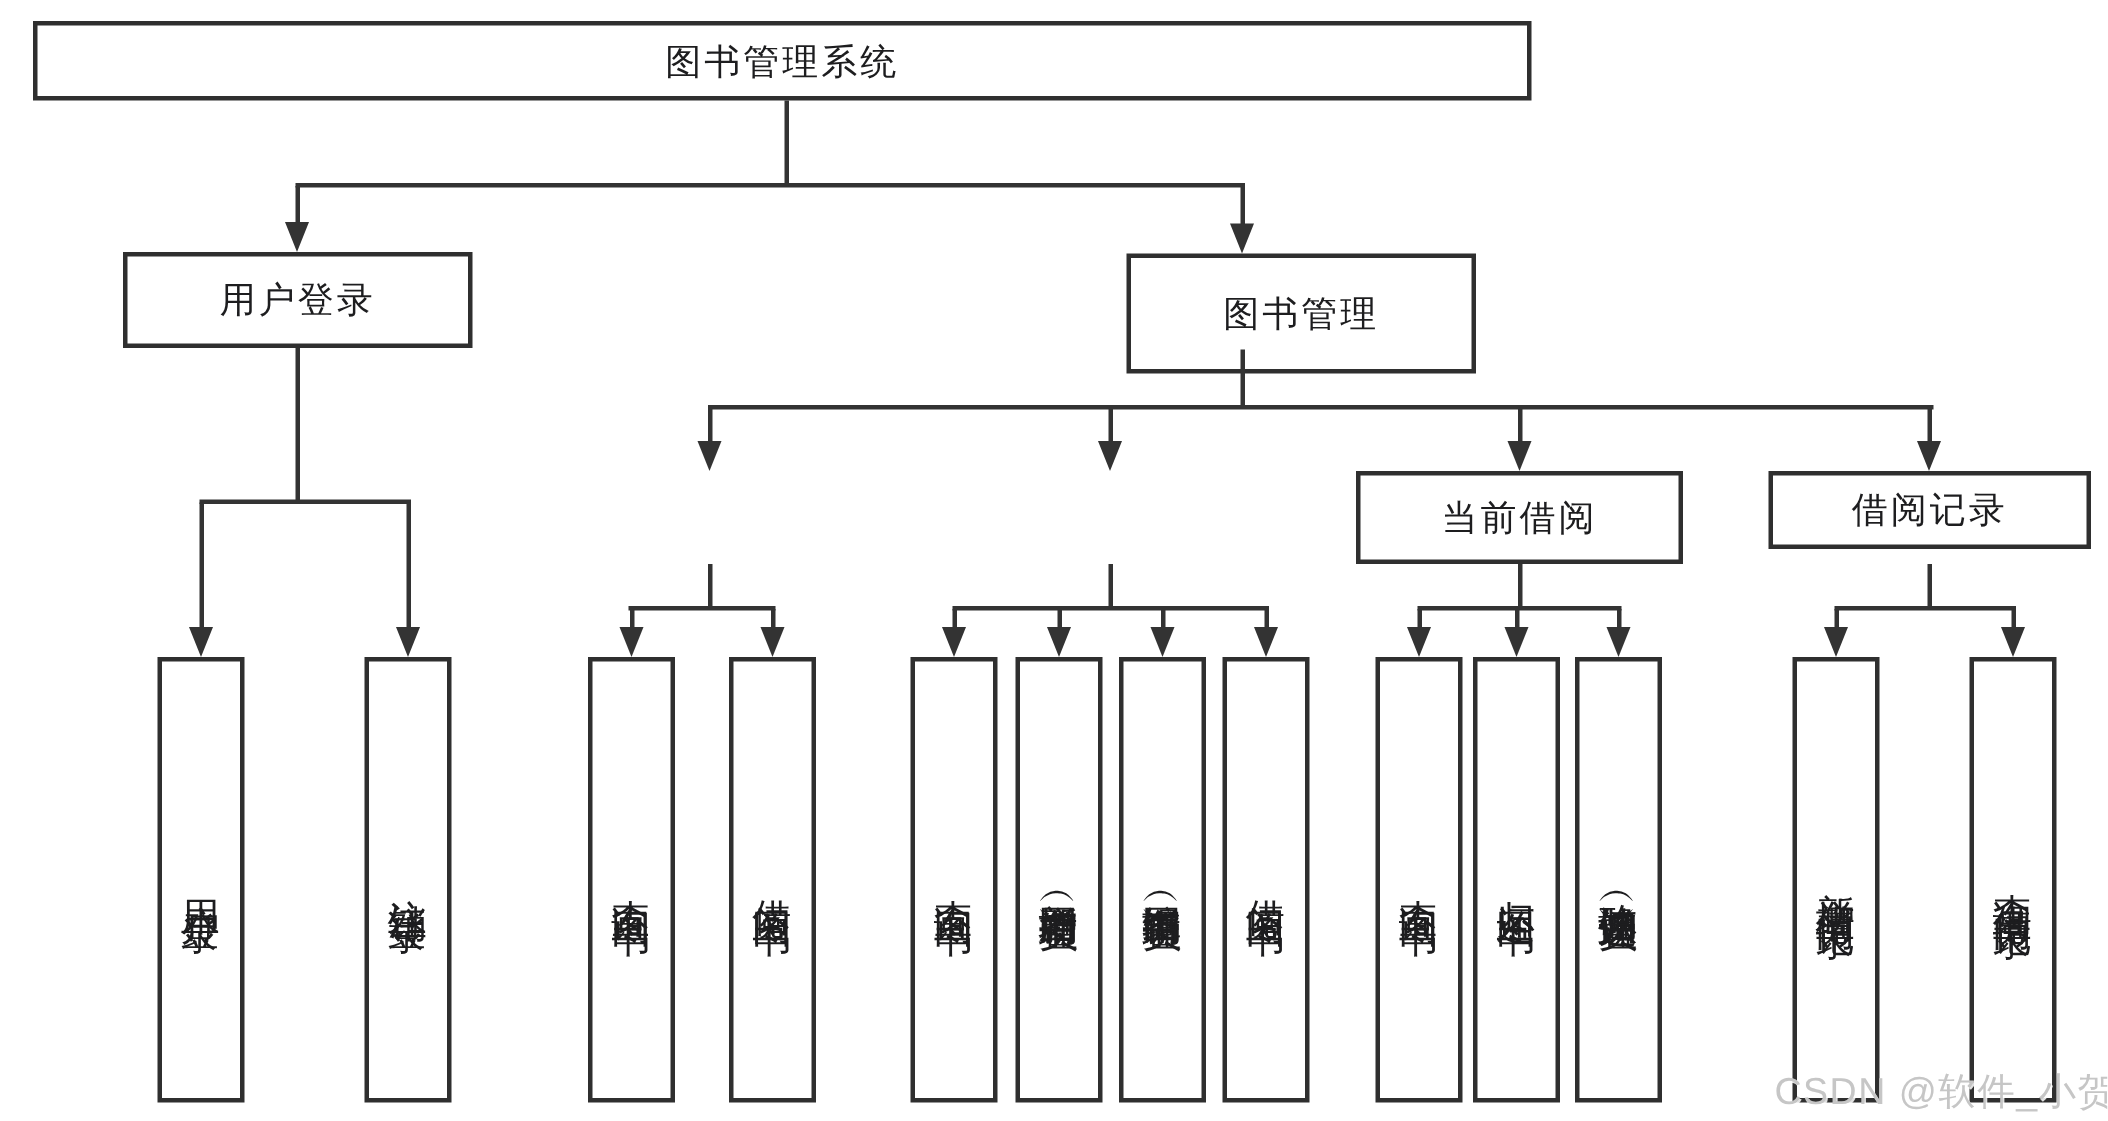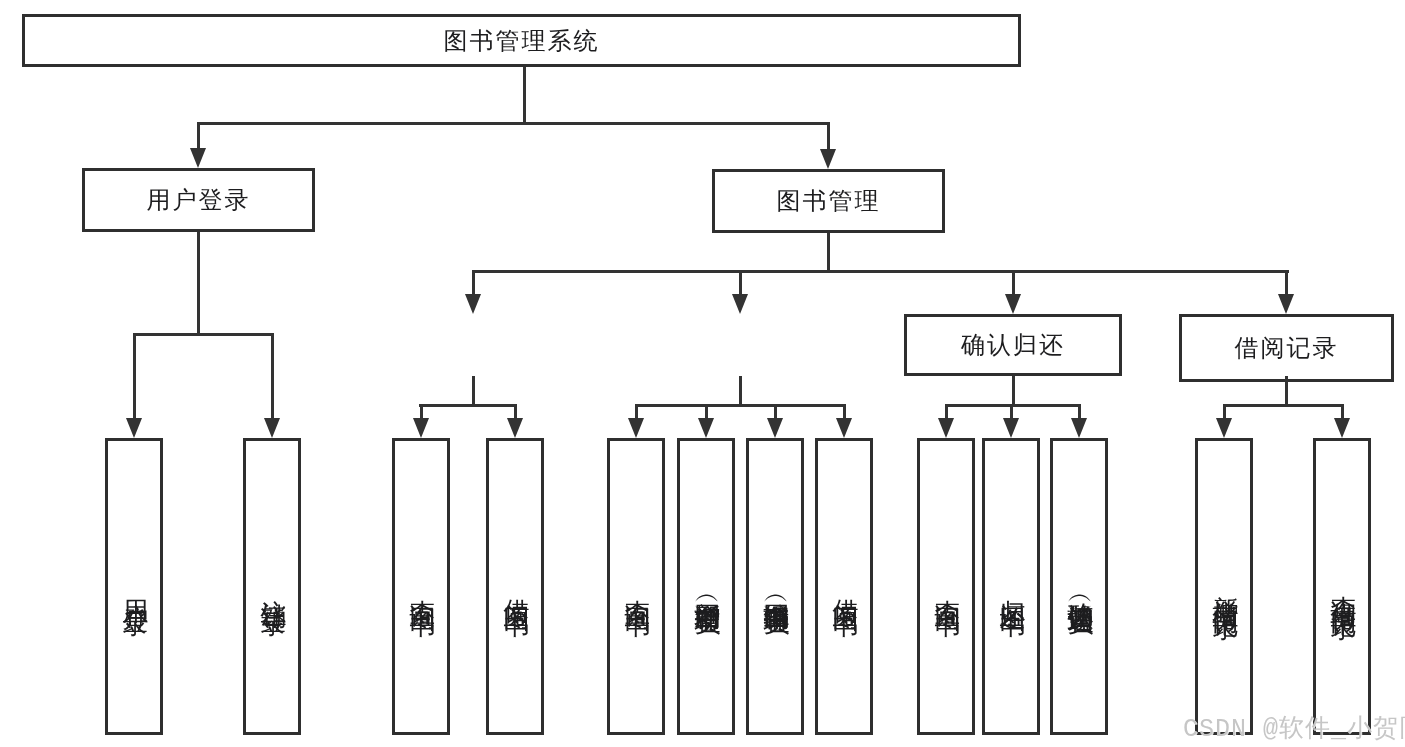--- a/index.html
+++ b/index.html
@@ -12,21 +12,20 @@
   * { margin: 0; padding: 0; box-sizing: border-box; }
   html, body { background: #ffffff; }
   body { font-family: "Liberation Sans", "DejaVu Sans", sans-serif; }
 
   .canvas {
     position: relative;
     width: 1405px;
     height: 747px;
     background: var(--bg);
     overflow: hidden;
-    font-family: Liberation Mono, monospace;
   }
 
   
   .node {
     position: absolute;
     background: #ffffff;
     border: 3px solid var(--border);
     display: flex;
     align-items: center;
     justify-content: center;
@@ -96,28 +95,28 @@
 
 <div class="canvas">
 
   <div class="node h" style="left:22px; top:14px; width:999px; height:53px">
     <span>图书管理系统</span>
   </div>
 
   <div class="node h" style="left:82px; top:168px; width:233px; height:64px">
     <span>用户登录</span>
   </div>
-  <div class="node h" style="left:712px; top:169px; width:233px; height:64px">
+  <div class="node h" style="left:751px; top:169px; width:233px; height:80px">
     <span>图书管理</span>
   </div>
 
   <div class="node h" style="left:904px; top:314px; width:218px; height:62px">
-    <span>确认归还</span>
-  </div>
-  <div class="node h" style="left:1179px; top:314px; width:215px; height:68px">
+    <span>当前借阅</span>
+  </div>
+  <div class="node h" style="left:1179px; top:314px; width:215px; height:52px">
     <span>借阅记录</span>
   </div>
 
   <div class="node v" style="left:105px; top:438px; width:58px; height:297px">
     <span>用户登录</span>
   </div>
   <div class="node v" style="left:243px; top:438px; width:58px; height:297px">
     <span>注销登录</span>
   </div>
   <div class="node v" style="left:392px; top:438px; width:58px; height:297px">

